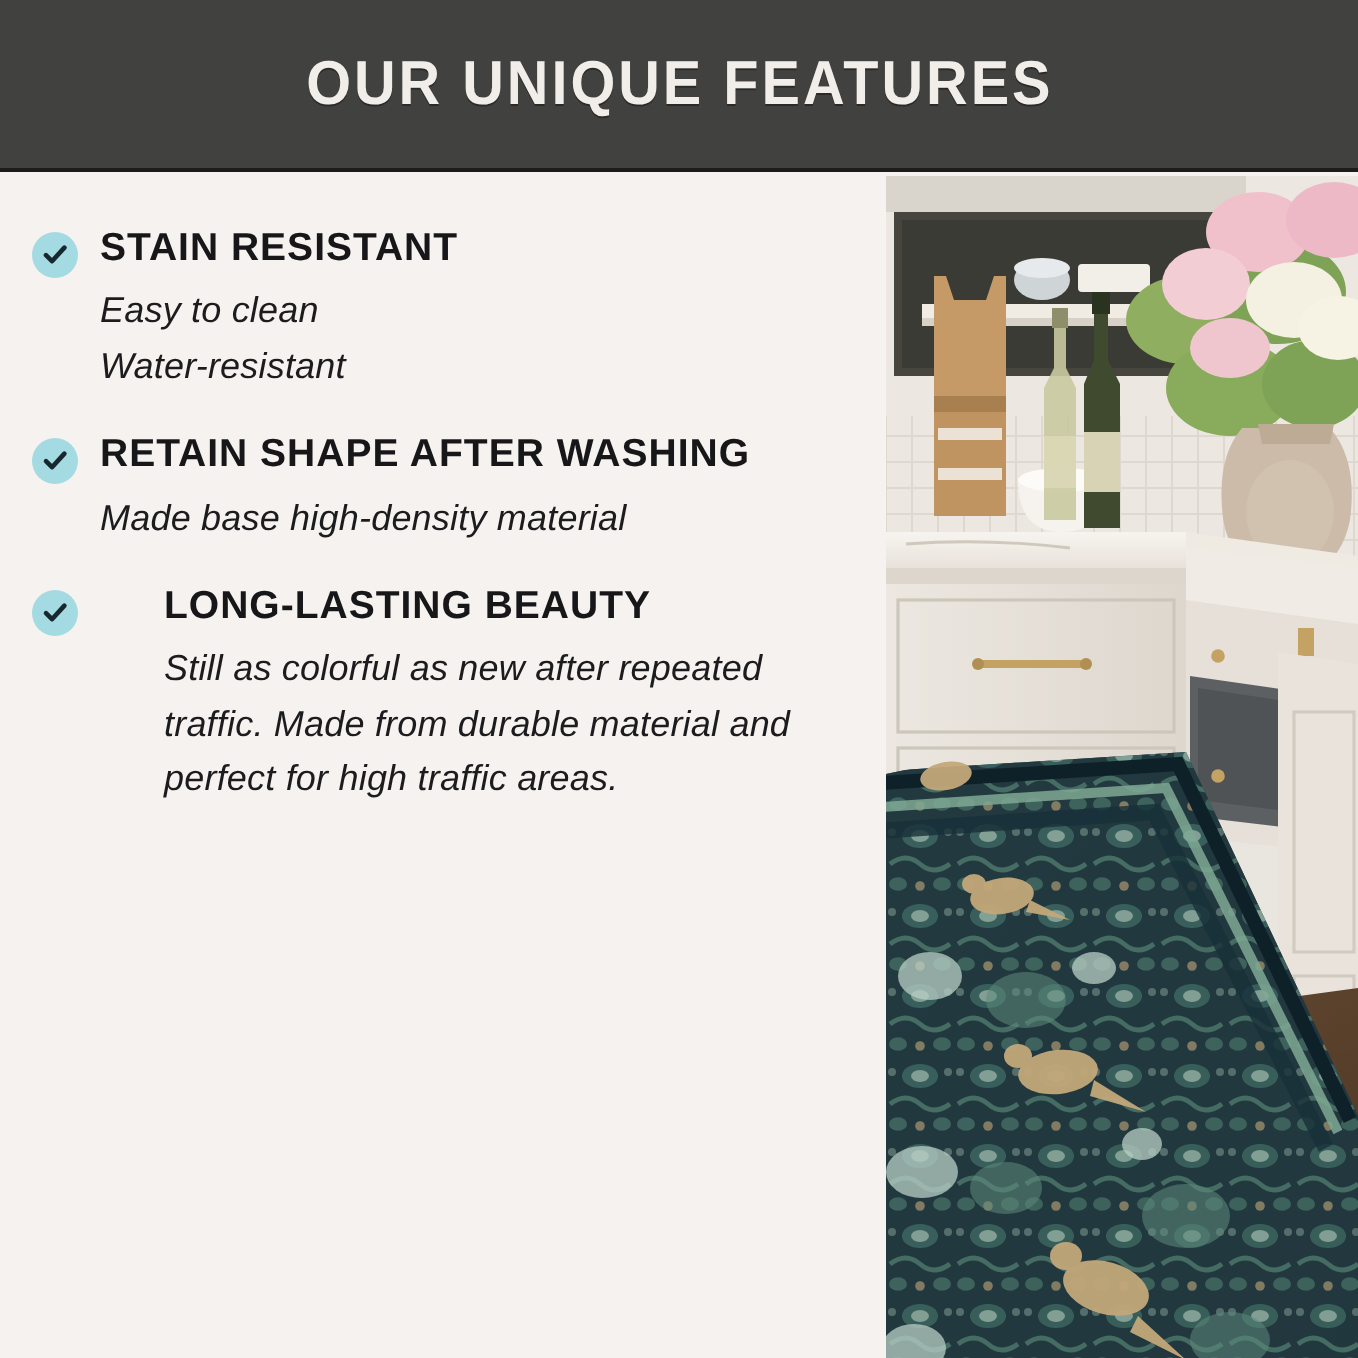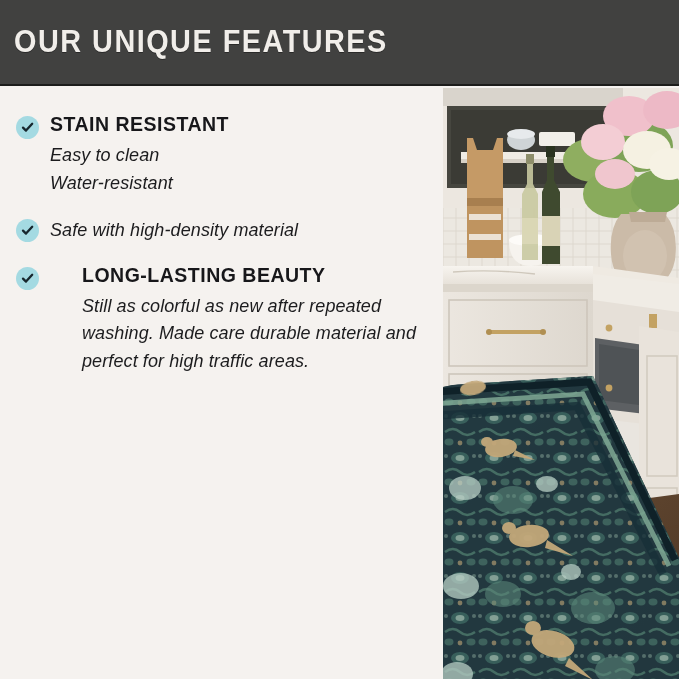--- a/index.html
+++ b/index.html
@@ -22,21 +22,21 @@
 
   
   .header-bar {
     position: absolute;
     top: 0; left: 0;
     width: 679px;
     height: 86px;
     background: #414140;
     display: flex;
     align-items: center;
-    justify-content: flex-start;
+    justify-content: center;
     border-bottom: 2px solid #1c1c1b;
   }
   .header-title {
     color: #f1eeea;
     font-family: "Liberation Sans Narrow", "Liberation Sans", sans-serif;
     font-size: 31px;
     font-weight: bold;
     letter-spacing: 1.6px;
     text-transform: uppercase;
     transform: scaleX(0.93);
@@ -145,33 +145,34 @@
     </div>
 
 
     <div class="feature">
       <span class="check-icon">
         <svg width="15" height="15" viewBox="0 0 15 15">
             <path d="M3 7.6 L6 10.6 L12.2 3.8" stroke="#17272e" stroke-width="2.3" fill="none" stroke-linecap="round" stroke-linejoin="round"></path>
           </svg>
       </span>
       <div class="feature-body">
-        <div class="feature-line">Safe with high-density material</div>
+        <div class="feature-title">RETAIN SHAPE AFTER WASHING</div>
+        <div class="feature-line">Made base high-density material</div>
       </div>
     </div>
 
     <div class="feature">
       <span class="check-icon">
         <svg width="15" height="15" viewBox="0 0 15 15">
             <path d="M3 7.6 L6 10.6 L12.2 3.8" stroke="#17272e" stroke-width="2.3" fill="none" stroke-linecap="round" stroke-linejoin="round"></path>
           </svg>
       </span>
       <div class="feature-body">
         <div class="feature-title">LONG-LASTING BEAUTY</div>
-        <div class="feature-line wrap">Still as colorful as new after repeated washing. Made care durable material and perfect for high traffic areas.</div>
+        <div class="feature-line wrap">Still as colorful as new after repeated traffic. Made from durable material and perfect for high traffic areas.</div>
       </div>
     </div>
 
   </div>
 
   <div class="photo">
     <svg viewBox="0 0 236 591" preserveAspectRatio="xMidYMid slice">
       <defs>
         <linearGradient id="counterG" x1="0" y1="0" x2="0" y2="1">
           <stop offset="0" stop-color="#f7f4ef"></stop>

